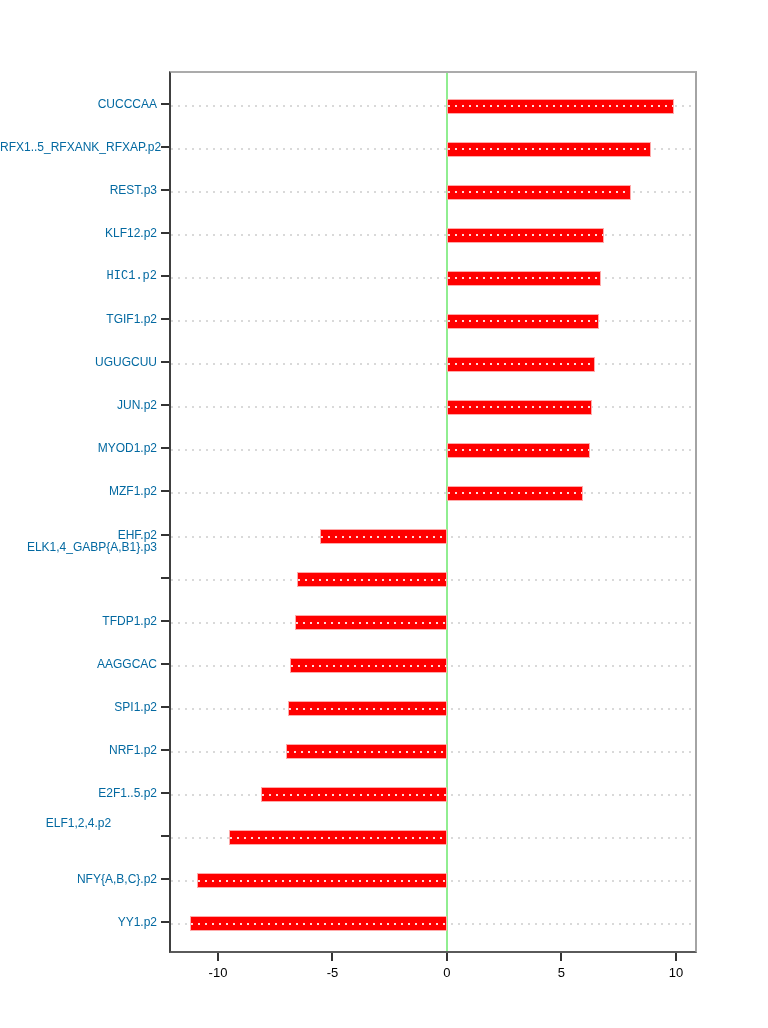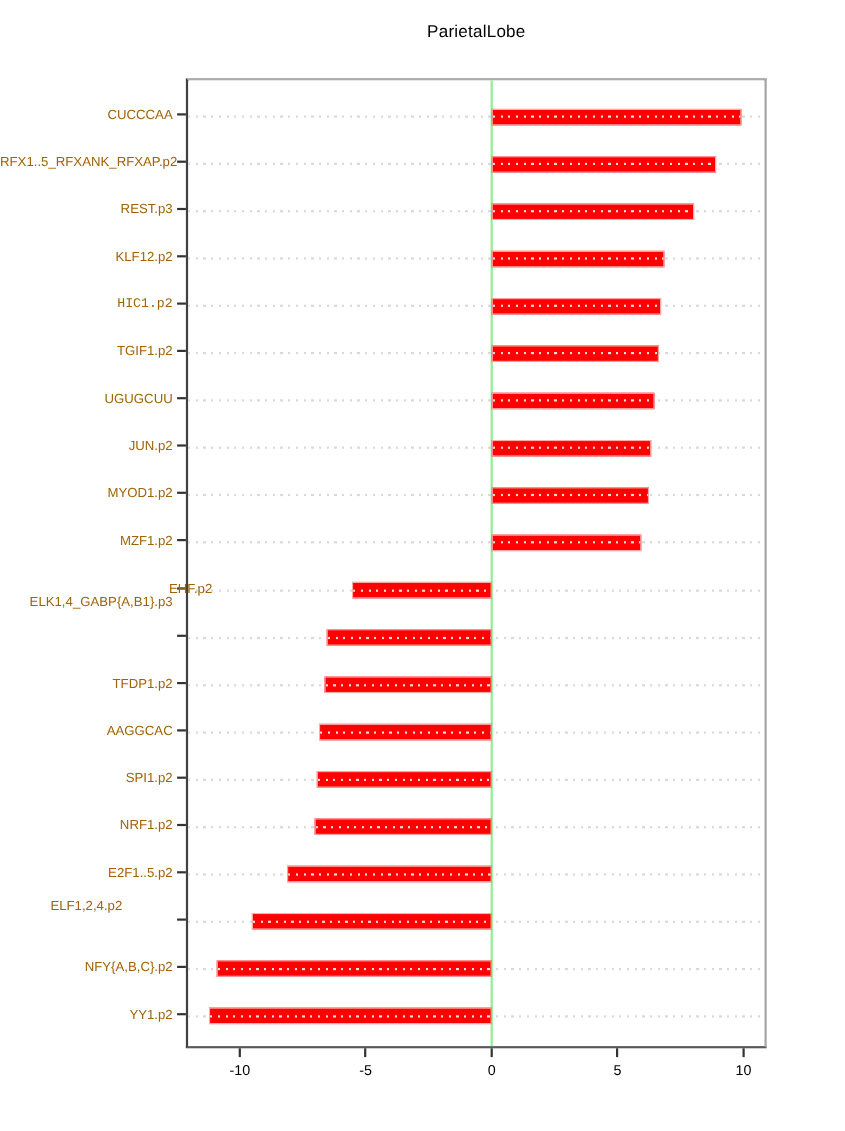--- a/index.html
+++ b/index.html
@@ -53,21 +53,21 @@
     position:absolute;
     left:0;right:0;top:50%;
     height:2px;margin-top:-1px;
     background-image:repeating-linear-gradient(to right,rgba(255,255,255,0.85) 0 2px,transparent 2px 7px);
   }
   .ylabel{
     position:absolute;
     left:0;width:157px;
     text-align:right;
     font-size:12px;
-    color:#a16207;
+    color:#0369a1;
     white-space:nowrap;
     line-height:16px;
   }
   .ytick{
     position:absolute;
     left:161px;width:8px;height:2px;
     background:#333333;
   }
   .xtick{
     position:absolute;
@@ -88,21 +88,20 @@
     left:169px;top:999px;width:528px;
     text-align:center;
     font-size:13px;
     color:#000000;
   }
 </style>
 </head>
 <body>
 
 <div class="figure">
-  <div class="chart-title">ParietalLobe</div>
 
   <div class="plot" id="plot">
     <div class="zero-line" id="zeroLine" style="left: 52.6453%; background: rgb(144, 238, 144);"></div>
   <div class="gridline" style="top: 32px;"></div>
       <div class="bar" style="left: 52.6453%; width: 43.3651%; top: 25.5px; background: rgb(255, 0, 0); border-color: rgb(255, 170, 170);"></div>
       <div class="gridline" style="top: 75.05px;"></div>
       <div class="bar" style="left: 52.6453%; width: 39.0286%; top: 68.55px; background: rgb(255, 0, 0); border-color: rgb(255, 170, 170);"></div>
       <div class="gridline" style="top: 118.1px;"></div>
       <div class="bar" style="left: 52.6453%; width: 35.1258%; top: 111.6px; background: rgb(255, 0, 0); border-color: rgb(255, 170, 170);"></div>
       <div class="gridline" style="top: 161.15px;"></div>
@@ -155,21 +154,21 @@
     <div class="ylabel" style="top: 311.25px;">TGIF1.p2</div>
     <div class="ytick" style="top: 361.3px;"></div>
     <div class="ylabel" style="top: 354.3px;">UGUGCUU</div>
     <div class="ytick" style="top: 404.35px;"></div>
     <div class="ylabel" style="top: 397.35px;">JUN.p2</div>
     <div class="ytick" style="top: 447.4px;"></div>
     <div class="ylabel" style="top: 440.4px;">MYOD1.p2</div>
     <div class="ytick" style="top: 490.45px;"></div>
     <div class="ylabel" style="top: 483.45px;">MZF1.p2</div>
     <div class="ytick" style="top: 533.5px;"></div>
-    <div class="ylabel" style="top: 526.5px; margin-left: 36px;">EHF.p2</div>
+    <div class="ylabel" style="top: 526.5px;">EHF.p2</div>
     <div class="ytick" style="top: 576.55px;"></div>
     <div class="ylabel" style="top: 539px;">ELK1,4_GABP{A,B1}.p3</div>
     <div class="ytick" style="top: 619.6px;"></div>
     <div class="ylabel" style="top: 612.6px;">TFDP1.p2</div>
     <div class="ytick" style="top: 662.65px;"></div>
     <div class="ylabel" style="top: 655.65px;">AAGGCAC</div>
     <div class="ytick" style="top: 705.7px;"></div>
     <div class="ylabel" style="top: 698.7px;">SPI1.p2</div>
     <div class="ytick" style="top: 748.75px;"></div>
     <div class="ylabel" style="top: 741.75px;">NRF1.p2</div>

